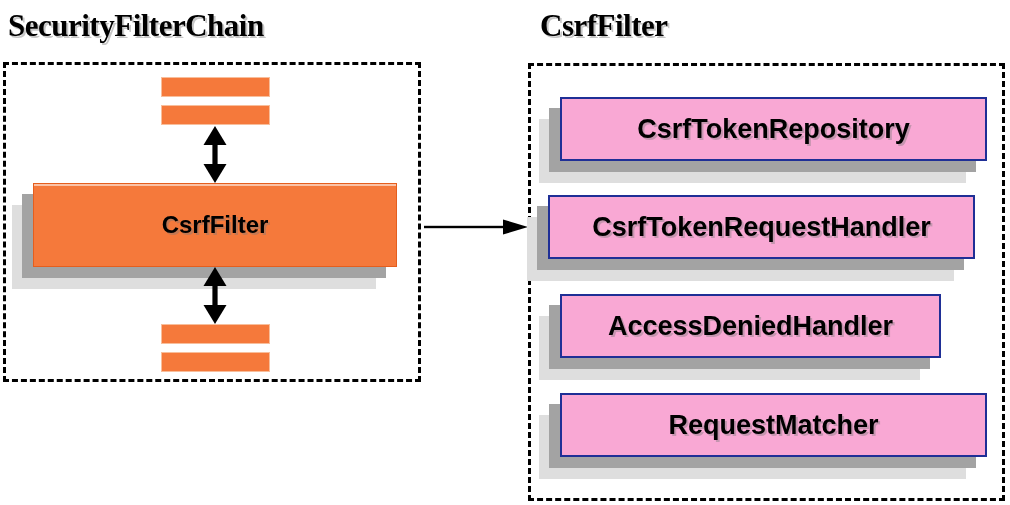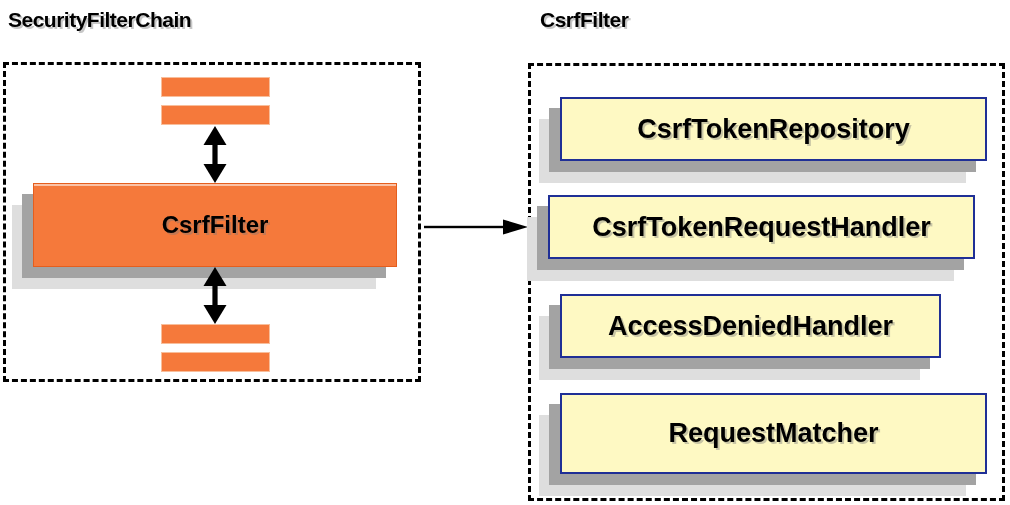--- a/index.html
+++ b/index.html
@@ -11,26 +11,27 @@
   .stage {
     position: relative;
     width: 1010px;
     height: 505px;
     background: #ffffff;
     overflow: hidden;
   }
   .title {
     position: absolute;
     margin: 0;
-    font-size: 21px;
+    font-size: 31px;
     font-weight: bold;
     color: #000000;
     letter-spacing: -0.5px;
     text-shadow: 2px 2px 0 rgba(130,130,130,0.45);
     white-space: nowrap;
+    font-family: Liberation Serif, serif;
   }
   .dashed {
     position: absolute;
     border: 3px dashed #000000;
     box-sizing: border-box;
     background: transparent;
   }
   .bar {
     position: absolute;
     width: 109px;
@@ -65,21 +66,21 @@
     color: #000000;
     text-shadow: 2px 2px 0 rgba(120,120,120,0.4);
   }
   .node.orange {
     background: #F5793B;
     border: 1px solid #E55E1E;
     box-shadow: inset 0 2px 0 rgba(255,255,255,0.55);
     font-size: 24px;
   }
   .node.blue {
-    background: #fef9c3;
+    background: #f9a8d4;
     border: 2px solid #1F2F96;
     font-size: 27px;
   }
   .arrow-svg {
     position: absolute;
     display: block;
   }
 </style>
 </head>
 <body>
@@ -140,21 +141,21 @@
   </div>
 
   <div class="boxwrap" style="left:560px; top:294px; width:381px; height:64px;">
     <div class="shadow far"></div>
     <div class="shadow near"></div>
     <div class="node blue">
       <span>AccessDeniedHandler</span>
     </div>
   </div>
 
-  <div class="boxwrap" style="left:560px; top:393px; width:427px; height:81px;">
+  <div class="boxwrap" style="left:560px; top:393px; width:427px; height:64px;">
     <div class="shadow far"></div>
     <div class="shadow near"></div>
     <div class="node blue">
       <span>RequestMatcher</span>
     </div>
   </div>
 
 </div>
 
 </body></html>

